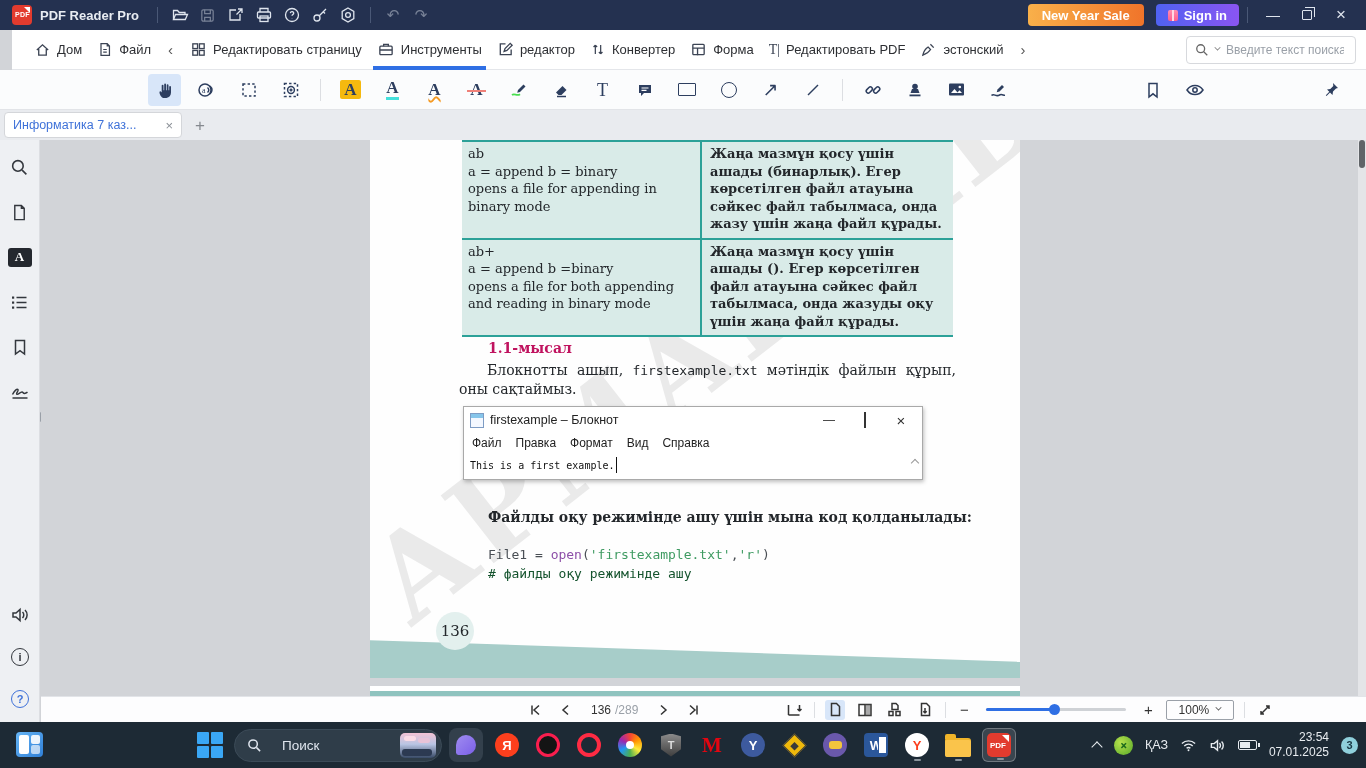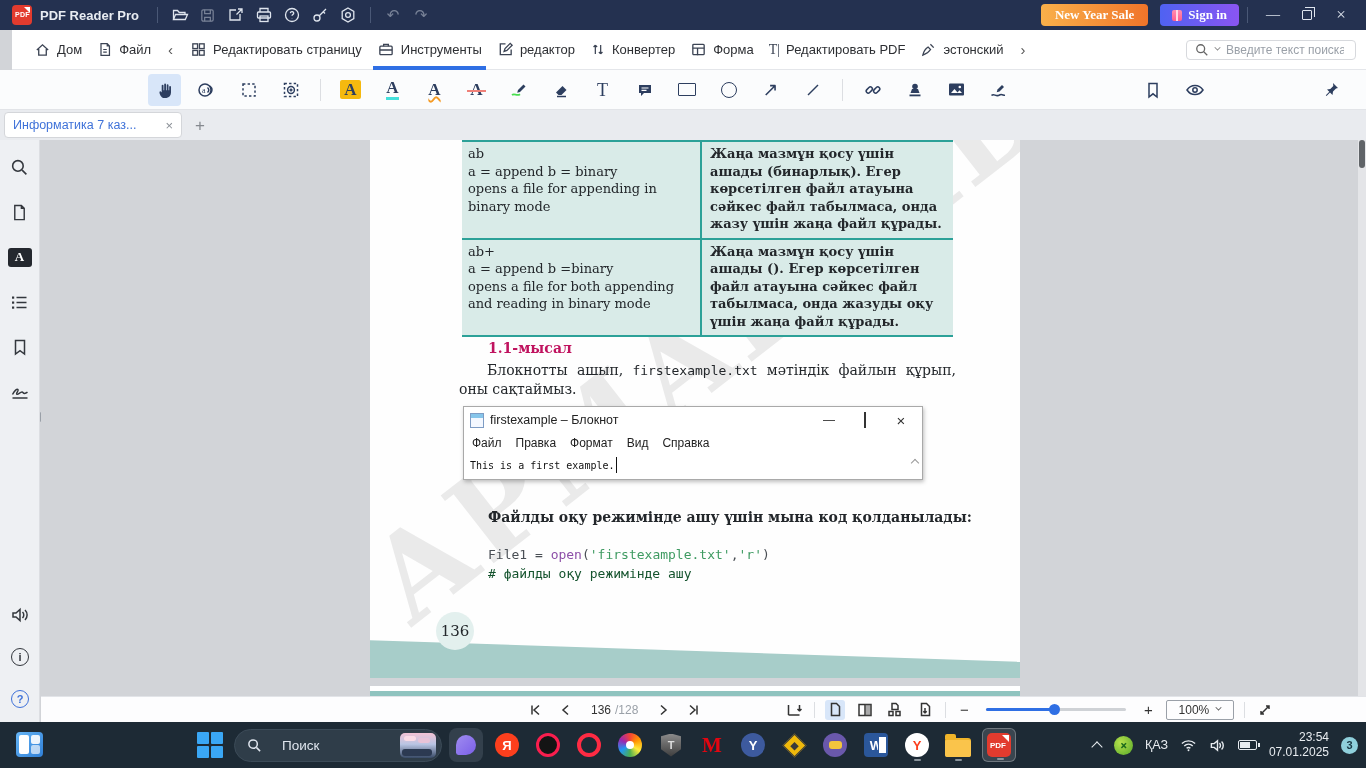--- a/index.html
+++ b/index.html
@@ -11,36 +11,36 @@
   .titlebar { position:absolute; left:0; top:0; width:1366px; height:30px; background:#243150; display:flex; align-items:center; padding:0 8px; color:#e8ecf2; }
   .app-logo { width:20px; height:20px; background:#e23b2e; border-radius:4px; margin:0 8px 0 4px; position:relative; }
   .app-logo::after { content:""; position:absolute; right:2px; top:2px; border-left:6px solid transparent; border-top:6px solid #fff; }
   .app-logo i { position:absolute; left:3px; top:6px; font-style:normal; font-size:7px; font-weight:bold; color:#fff; letter-spacing:.3px; }
   .app-title { font-size:13px; font-weight:bold; margin-right:10px; }
   .tb-divider { width:1px; height:16px; background:#4a5876; margin:0 8px; }
   .tb-btn { width:28px; height:24px; display:flex; align-items:center; justify-content:center; border-radius:4px; }
   .tb-btn svg { stroke:#dfe5ee; fill:none; stroke-width:1.3; }
   .tb-btn.dim svg, .tb-glyph.dim { opacity:.45; }
   .tb-glyph { width:28px; height:24px; display:flex; align-items:center; justify-content:center; font-size:15px; color:#dfe5ee; }
-  .tb-right { margin-left:auto; display:flex; align-items:center;font-family:Liberation Serif, serif; }
+  .tb-right { margin-left:auto; display:flex; align-items:center; }
   .sale-btn { height:22px; padding:0 14px; border-radius:4px; background:linear-gradient(90deg,#f9b04a,#f0742a); color:#fff; font-size:13px; font-weight:bold; display:flex; align-items:center; margin-right:12px; }
   .signin-btn { height:22px; padding:0 12px; border-radius:4px; background:linear-gradient(90deg,#4f62f2,#8a55f2); color:#fff; font-size:13px; font-weight:bold; display:flex; align-items:center; gap:6px; }
   .gift { width:10px; height:11px; background:linear-gradient(180deg,#ff8db0,#ff5d8f); border-radius:2px; position:relative; }
   .gift::after { content:""; position:absolute; left:4px; top:0; width:2px; height:11px; background:#ffd9e4; }
   .win-ctrl { width:34px; height:26px; display:flex; align-items:center; justify-content:center; color:#dfe5ee; font-size:14px; }
   .restore-box { width:10px; height:10px; border:1.2px solid #dfe5ee; border-radius:1px; position:relative; }
   .restore-box::after { content:""; position:absolute; left:2px; top:-4px; width:9px; height:9px; border:1.2px solid #dfe5ee; border-left:none; border-bottom:none; }
 
   
   .menubar { position:absolute; left:12px; top:30px; width:1366px; height:40px; background:#fff; border-bottom:1px solid #e4e6ea; display:flex; align-items:center; padding:0 22px; gap:15px; color:#2d2f33; }
   .menu-item { display:flex; align-items:center; gap:6px; font-size:13px; height:40px; position:relative; white-space:nowrap; }
   .menu-item svg { stroke:#3c4454; fill:none; stroke-width:1.4; }
   .menu-item.active::after { content:""; position:absolute; left:-4px; right:-4px; bottom:0; height:4px; background:#2f6fe4; }
   .menu-chev { font-size:15px; color:#555; padding:0 2px; }
-  .menu-search { margin-left:auto; width:170px; height:20px; border:1px solid #d7d9dd; border-radius:4px; display:flex; align-items:center; padding:0 8px; gap:5px; }
+  .menu-search { margin-left:auto; width:170px; height:28px; border:1px solid #d7d9dd; border-radius:4px; display:flex; align-items:center; padding:0 8px; gap:5px; }
   .menu-search input { border:none; outline:none; width:118px; font-size:12px; color:#333; font-family:"Liberation Sans",sans-serif; }
   .menu-search input::placeholder { color:#9aa0a8; }
   .csr { width:7px; height:7px; border-right:1.5px solid #666; border-bottom:1.5px solid #666; transform:rotate(45deg) scale(.6); margin-top:-4px; }
 
   
   .edittoolbar { position:absolute; left:0; top:70px; width:1366px; height:40px; background:#fbfcfd; border-bottom:1px solid #e2e4e8; display:flex; align-items:center; padding-left:148px; gap:9px; }
   .et-btn { width:33px; height:32px; display:flex; align-items:center; justify-content:center; border-radius:4px; position:relative; }
   .et-btn.selected { background:#d8e6f9; }
   .et-btn svg { stroke:#2d3e5f; fill:none; stroke-width:1.5; }
   .et-div { width:1px; height:22px; background:#dcdee2; margin:0 4px; }
@@ -581,21 +581,21 @@
           <path d="M4 2.5v9M11 2.5L6 7l5 4.5"></path>
         </svg>
       </div>
     <div class="bb-btn">
         <svg width="12" height="14" viewBox="0 0 12 14">
           <path d="M9 2.5L4 7l5 4.5"></path>
         </svg>
       </div>
     <div class="bb-pages">
       <span>136</span>
-      <span class="bb-total">/128</span>
+      <span class="bb-total">/289</span>
     </div>
     <div class="bb-btn">
         <svg width="12" height="14" viewBox="0 0 12 14">
           <path d="M3 2.5L8 7l-5 4.5"></path>
         </svg>
       </div>
     <div class="bb-btn">
         <svg width="14" height="14" viewBox="0 0 14 14">
           <path d="M10 2.5v9M3 2.5L8 7l-5 4.5"></path>
         </svg>

